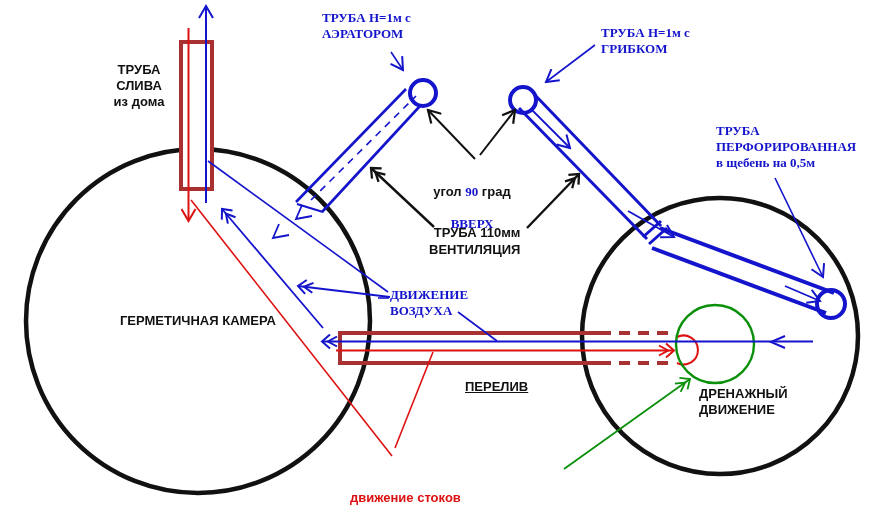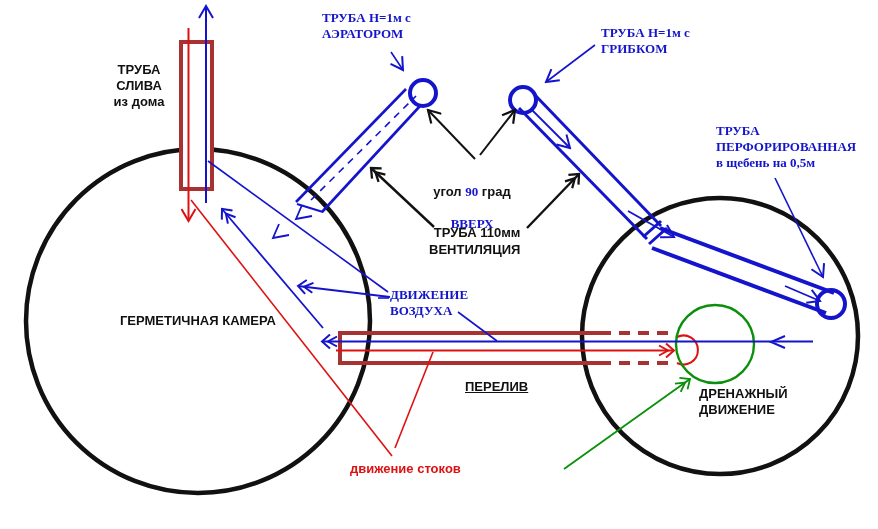--- a/index.html
+++ b/index.html
@@ -2,21 +2,21 @@
 <html style="--c-blue: #1414cc; --c-red: #dd1111; --c-pipe: #a83232; --c-green: #0a900a; --c-black: #111111;"><head>
 <meta charset="utf-8">
 <style>
   html,body{margin:0;padding:0;background:#fff;}
   #stage{position:relative;width:878px;height:529px;background:#ffffff;overflow:hidden;
          font-family:"Liberation Sans",sans-serif;}
   #scheme{position:absolute;left:0;top:0;}
   .lbl{position:absolute;font:bold 13px "Liberation Sans",sans-serif;
        line-height:16px;white-space:pre-line;color:var(--c-black);}
   .c-blue{color:var(--c-blue);font-family:Liberation Serif, serif;}
-  .c-red{color:var(--c-red);}
+  .c-red{color:var(--c-red);margin-top:29px;}
   .c-green{color:var(--c-green);}
   .center{text-align:center;}
   .lh20{line-height:17px;text-align:right;}
   
   :root{--c-blue:#1414cc;--c-red:#dd1111;--c-pipe:#a83232;--c-green:#0a900a;--c-black:#111111;}
 </style>
 </head>
 <body>
 
 <div id="stage">

